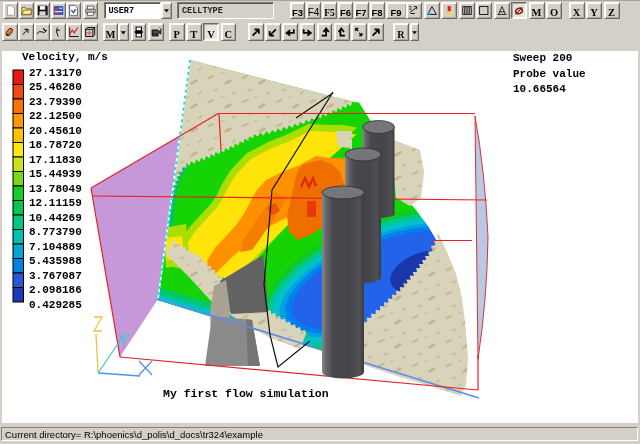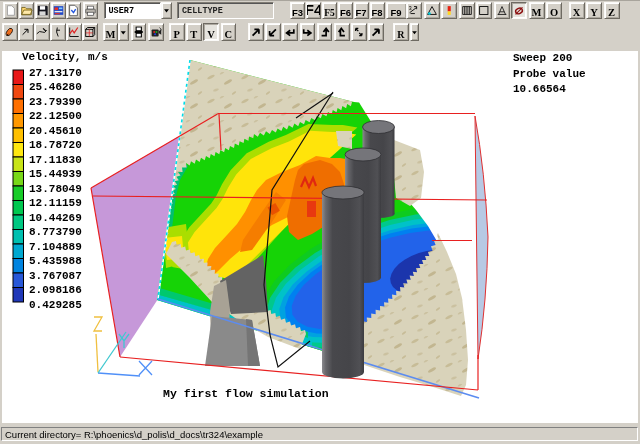--- a/index.html
+++ b/index.html
@@ -194,21 +194,21 @@
 <div class="b" style="left:160.5px;top:2px;width:11px;height:17px">
     <svg width="11" height="15" viewBox="0 0 11 15">
       <path d="M2.5,6 h6 l-3,4 z" fill="#000"></path>
     </svg>
   </div>
 <div class="sunk" style="left:177px;top:2px;width:97px;height:17px;background:#d4d0c8;font-family:'Liberation Mono',monospace;font-weight:bold;font-size:8.5px;line-height:16px;padding-left:4px;color:#222">CELLTYPE</div>
 <div class="b " style="left:290px;top:2px;width:15px;height:17px">
     <span style="font-family:'Liberation Sans',sans-serif;font-size:9.5px;font-weight:bold">F3</span>
   </div>
 <div class="b " style="left:306px;top:2px;width:15px;height:17px">
-    <span style="font-family:'Liberation Sans',sans-serif;font-size:15px;font-weight:bold">F4</span>
+    <span style="font-family:'Liberation Sans',sans-serif;font-size:10px;font-weight:normal">F4</span>
   </div>
 <div class="b " style="left:322px;top:2px;width:15px;height:17px">
     <span style="font-family:Liberation Serif, serif;font-size:9.5px;font-weight:bold">F5</span>
   </div>
 <div class="b " style="left:338px;top:2px;width:15px;height:17px">
     <span style="font-family:'Liberation Sans',sans-serif;font-size:9.5px;font-weight:bold">F6</span>
   </div>
 <div class="b " style="left:353.5px;top:2px;width:15px;height:17px">
     <span style="font-family:'Liberation Sans',sans-serif;font-size:9.5px;font-weight:bold">F7</span>
   </div>

